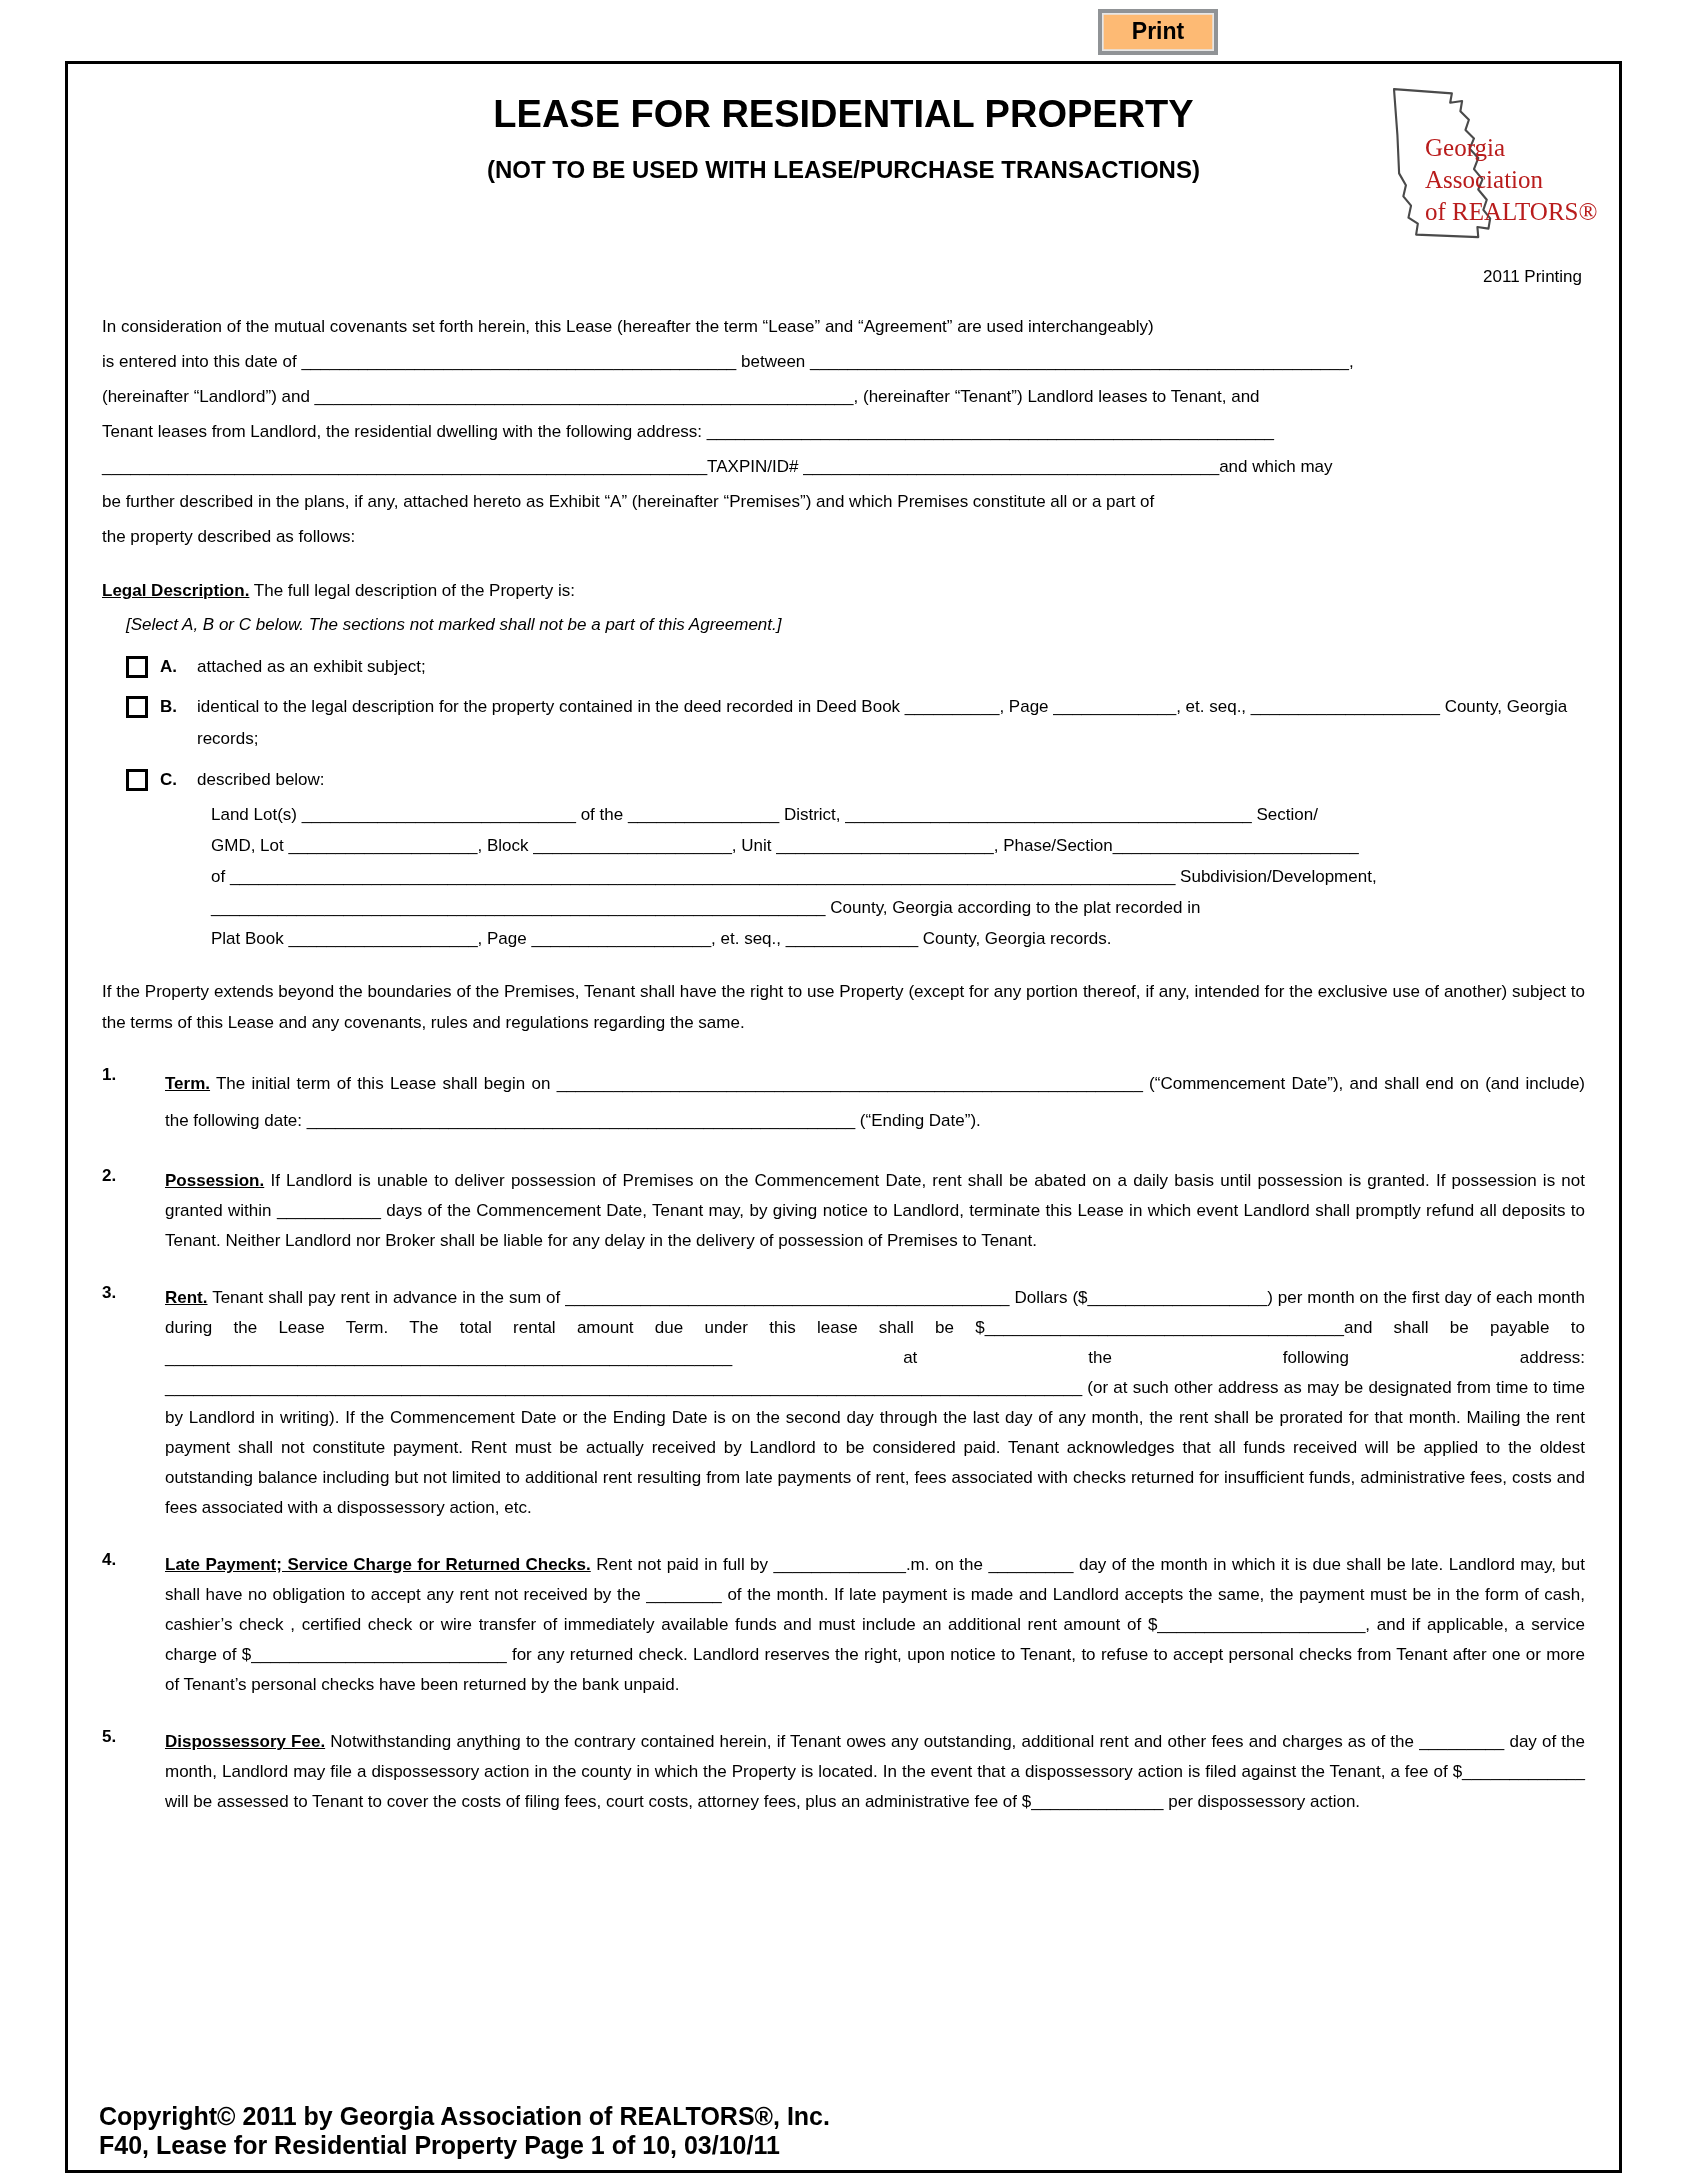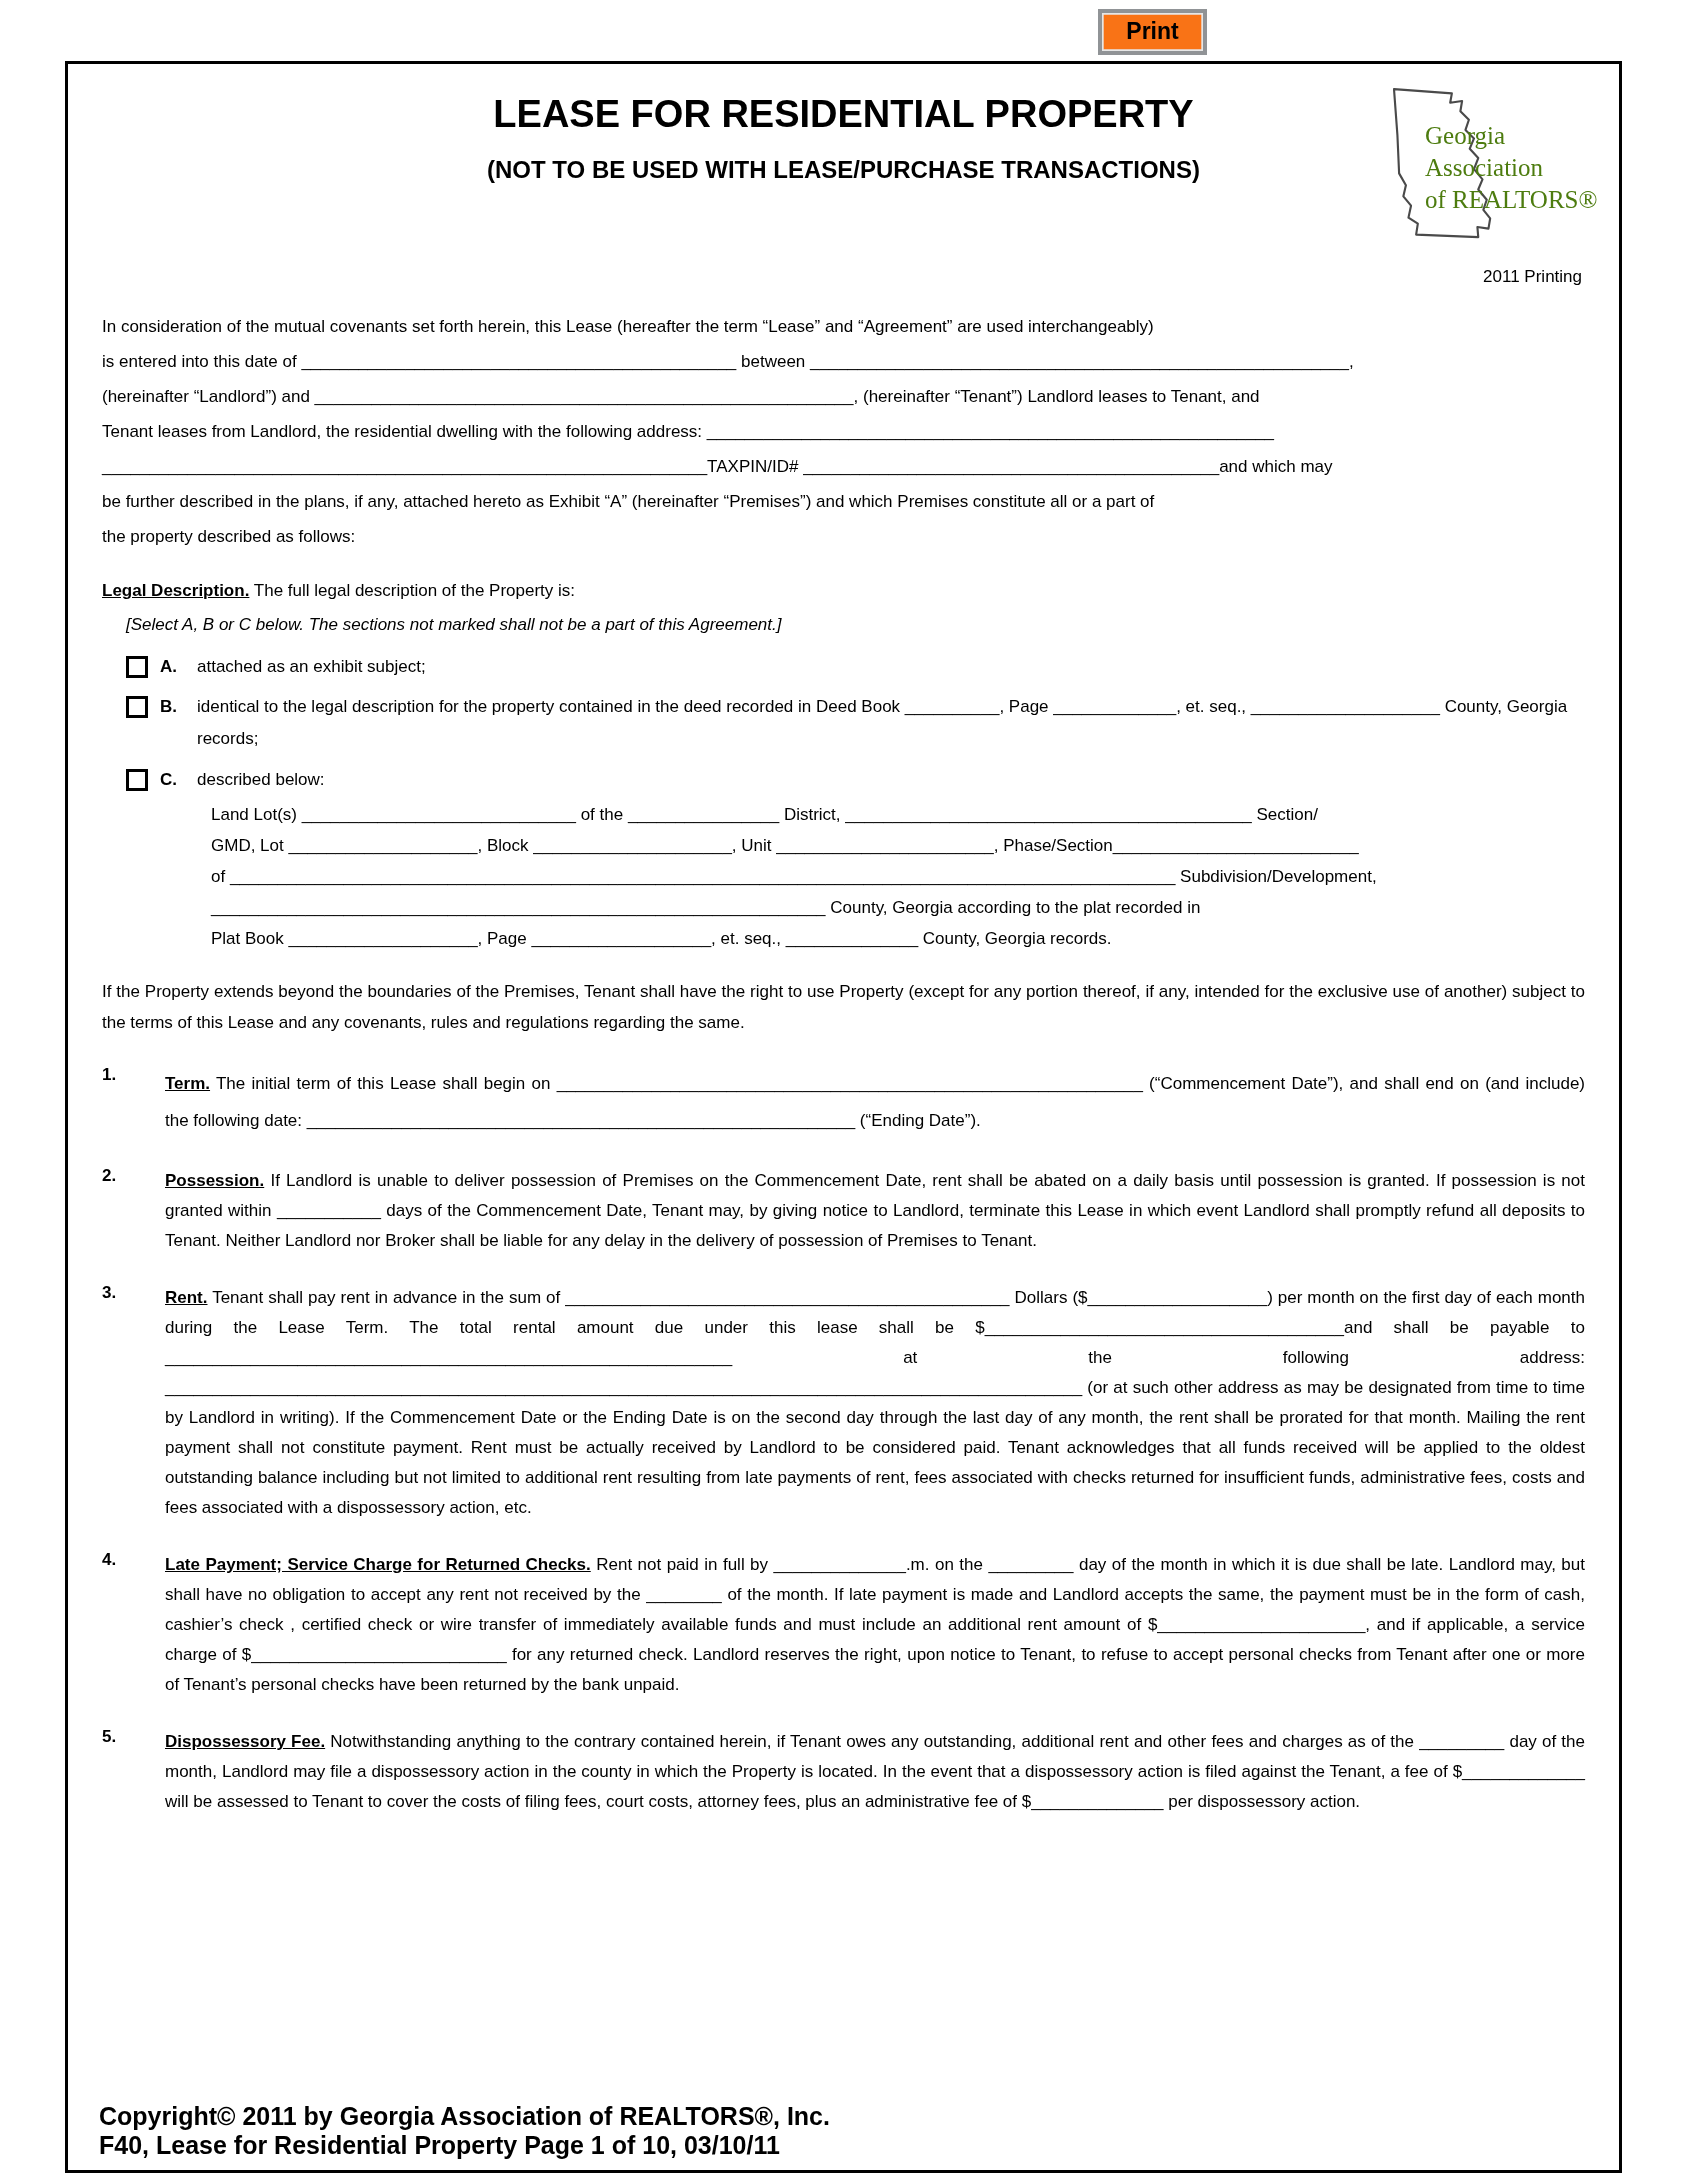--- a/index.html
+++ b/index.html
@@ -3,41 +3,41 @@
 <meta charset="utf-8">
 <title>Lease for Residential Property</title>
 <style>
   html,body { margin:0; padding:0; }
   body {
     width:1685px; height:2181px; position:relative;
     background:#ffffff; color:#000;
     font-family:"Liberation Sans", sans-serif;
   }
   .print-btn {
-    position:absolute; left:1098px; top:8.5px; width:109px; height:46px;
-    background:#f97316; border:4.3px solid #909396; box-sizing:border-box;
+    position:absolute; left:1098px; top:8.5px; width:120px; height:46px;
+    background:#fdba74; border:4.3px solid #909396; box-sizing:border-box;
     box-shadow: inset 0 0 0 1.7px #e6e6e6;
     font-family:"Liberation Sans", sans-serif; font-weight:bold; font-size:23px; color:#000;
     display:flex; align-items:center; justify-content:center; cursor:pointer;
   }
   .page {
     position:absolute; left:65px; top:61px; width:1557px; height:2112px;
     border:3.4px solid #000; box-sizing:border-box; overflow:hidden; background:#fff;
   }
   
   .header { position:relative; height:245px; }
   .titles { text-align:center; padding-top:29px; }
   .title { font-size:38px; font-weight:bold; line-height:1.15; }
   .subtitle { font-size:24px; font-weight:bold; margin-top:19px; }
   .logo { position:absolute; top:20.4px; right:36px; width:213px; height:177px; }
   .logo svg { position:absolute; left:0; top:0; }
   .logo-text {
-    position:absolute; left:55px; top:36px;
+    position:absolute; left:55px; top:48px;
     font-family:"Liberation Serif", serif; font-size:25px; line-height:1.28;
-    color:#4d7c0f; white-space:nowrap;
+    color:#b91c1c; white-space:nowrap;
   }
   .printing { position:absolute; top:203px; right:37px; font-weight:normal; font-size:17px; }
   
   .content { padding:0 34px; font-size:17px; }
   .intro-line { line-height:35px; }
   .legal { margin-top:20.4px; }
   .legal-head-line { line-height:34px; }
   .bold-underline { font-weight:bold; text-decoration:underline; }
   .legal-note { font-style:italic; margin-left:24px; line-height:34px; }
   .opt { display:flex; margin-left:24px; margin-top:8.5px; line-height:32px; }

